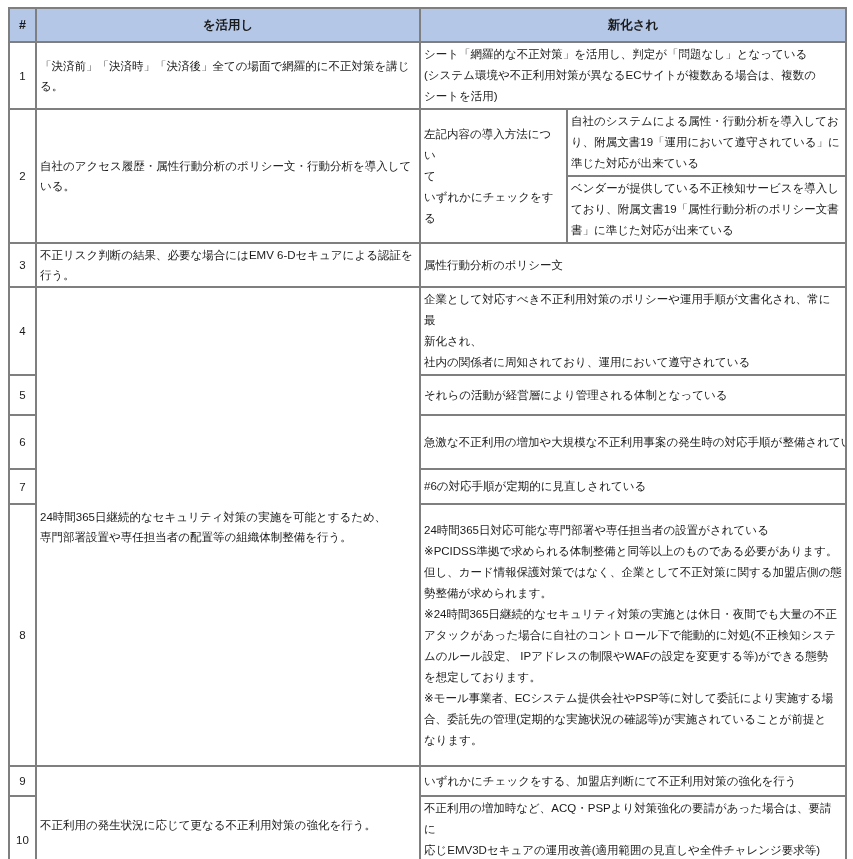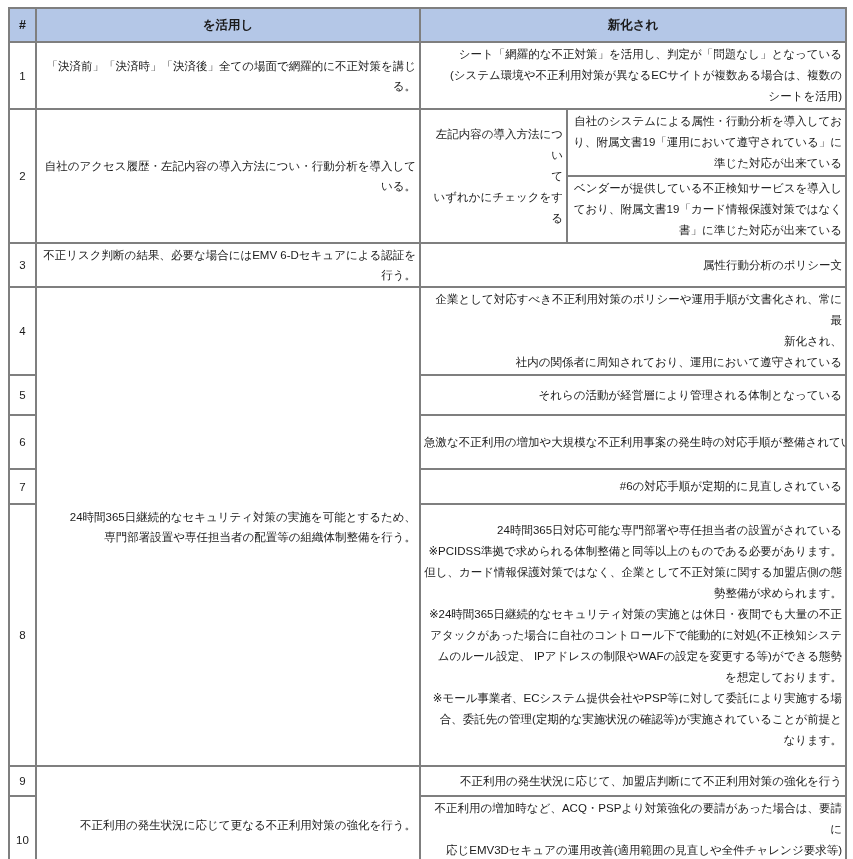--- a/index.html
+++ b/index.html
@@ -20,21 +20,21 @@
   }
   .sheet{border:2px solid #5e5e5e;}
   .sheet th{
     background:#b4c7e7;
     font-weight:bold;
     font-size:12.5px;
     text-align:center;
   }
   .sheet td{font-size:11.5px;}
   .num{text-align:center;font-size:12px;}
-  .txt{white-space:pre-wrap;line-height:20px;text-align:right;}
+  .txt{white-space:pre-wrap;line-height:20px;text-align:left;}
   .confirm{line-height:21px;}
   .clip{white-space:pre;}
   tr.hrow{height:34px;}
   tr.r1{height:63px;}
   tr.r2a{height:56px;}
   tr.r2b{height:53px;}
   tr.r3{height:42px;}
   tr.r4{height:57px;}
   tr.r5{height:40px;}
   tr.r6{height:54px;}
@@ -66,32 +66,32 @@
       <td class="num">1</td>
       <td class="txt">「決済前」「決済時」「決済後」全ての場面で網羅的に不正対策を講じ
 る。</td>
       <td class="txt confirm" colspan="2">シート「網羅的な不正対策」を活用し、判定が「問題なし」となっている
 (システム環境や不正利用対策が異なるECサイトが複数ある場合は、複数の
 シートを活用)</td>
     </tr>
 
     <tr class="r2a">
       <td class="num" rowspan="2">2</td>
-      <td class="txt" rowspan="2">自社のアクセス履歴・左記内容の導入方法につい・行動分析を導入して
+      <td class="txt" rowspan="2">自社のアクセス履歴・属性行動分析のポリシー文・行動分析を導入して
 いる。</td>
       <td class="txt confirm" rowspan="2">左記内容の導入方法につい
 て
 いずれかにチェックをする</td>
       <td class="txt confirm">自社のシステムによる属性・行動分析を導入してお
 り、附属文書19「運用において遵守されている」に
 準じた対応が出来ている</td>
     </tr>
     <tr class="r2b">
       <td class="txt confirm">ベンダーが提供している不正検知サービスを導入し
-ており、附属文書19「カード情報保護対策ではなく
+ており、附属文書19「属性行動分析のポリシー文書
 書」に準じた対応が出来ている</td>
     </tr>
 
     <tr class="r3">
       <td class="num">3</td>
       <td class="txt">不正リスク判断の結果、必要な場合にはEMV 6-Dセキュアによる認証を
 行う。</td>
       <td class="txt confirm" colspan="2">属性行動分析のポリシー文</td>
     </tr>
 
@@ -126,21 +126,21 @@
 ムのルール設定、 IPアドレスの制限やWAFの設定を変更する等)ができる態勢
 を想定しております。
 ※モール事業者、ECシステム提供会社やPSP等に対して委託により実施する場
 合、委託先の管理(定期的な実施状況の確認等)が実施されていることが前提と
 なります。</td>
     </tr>
 
     <tr class="r9">
       <td class="num">9</td>
       <td class="txt" rowspan="2">不正利用の発生状況に応じて更なる不正利用対策の強化を行う。</td>
-      <td class="txt confirm" colspan="2">不正利用の発生状況に応じて、加盟店判断にて不正利用対策の強化を行う</td>
+      <td class="txt confirm" colspan="2">いずれかにチェックをする、加盟店判断にて不正利用対策の強化を行う</td>
     </tr>
     <tr class="r10">
       <td class="num">10</td>
       <td class="txt confirm" colspan="2">不正利用の増加時など、ACQ・PSPより対策強化の要請があった場合は、要請に
 応じEMV3Dセキュアの運用改善(適用範囲の見直しや全件チャレンジ要求等)
 に限らず、不正利用対策の強化を行う</td>
     </tr>
 
   </tbody>
     </table>

